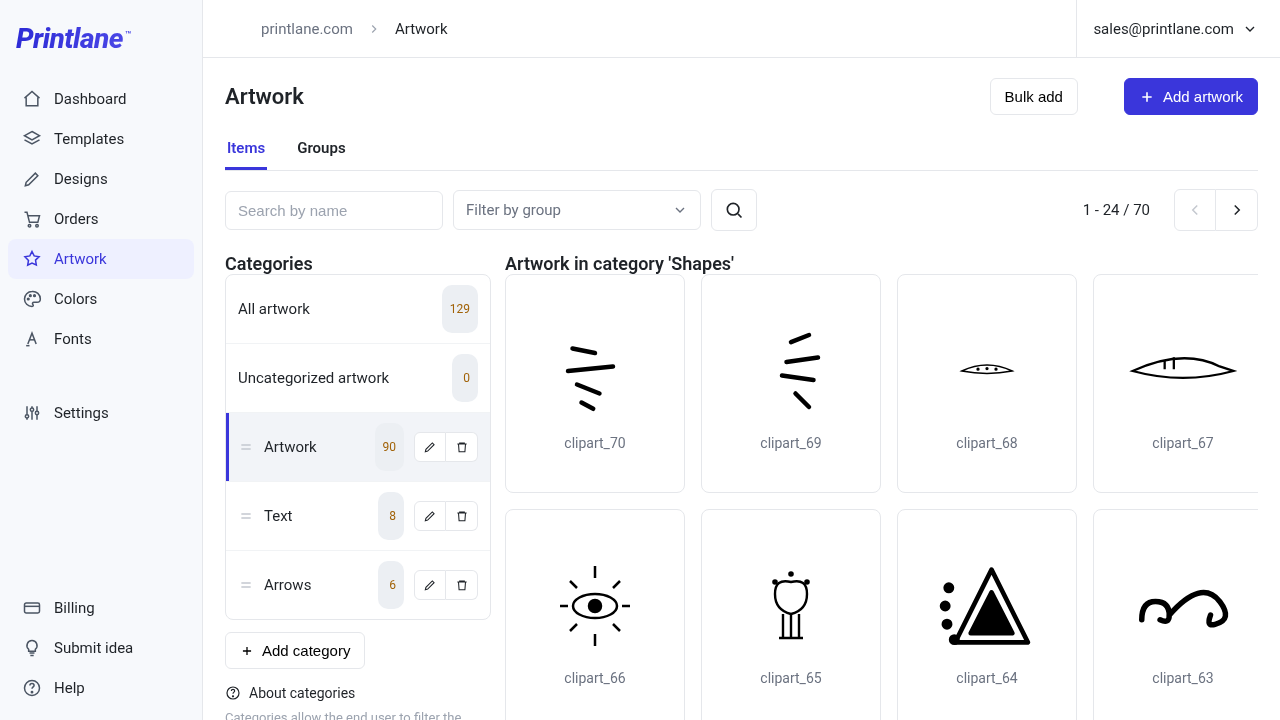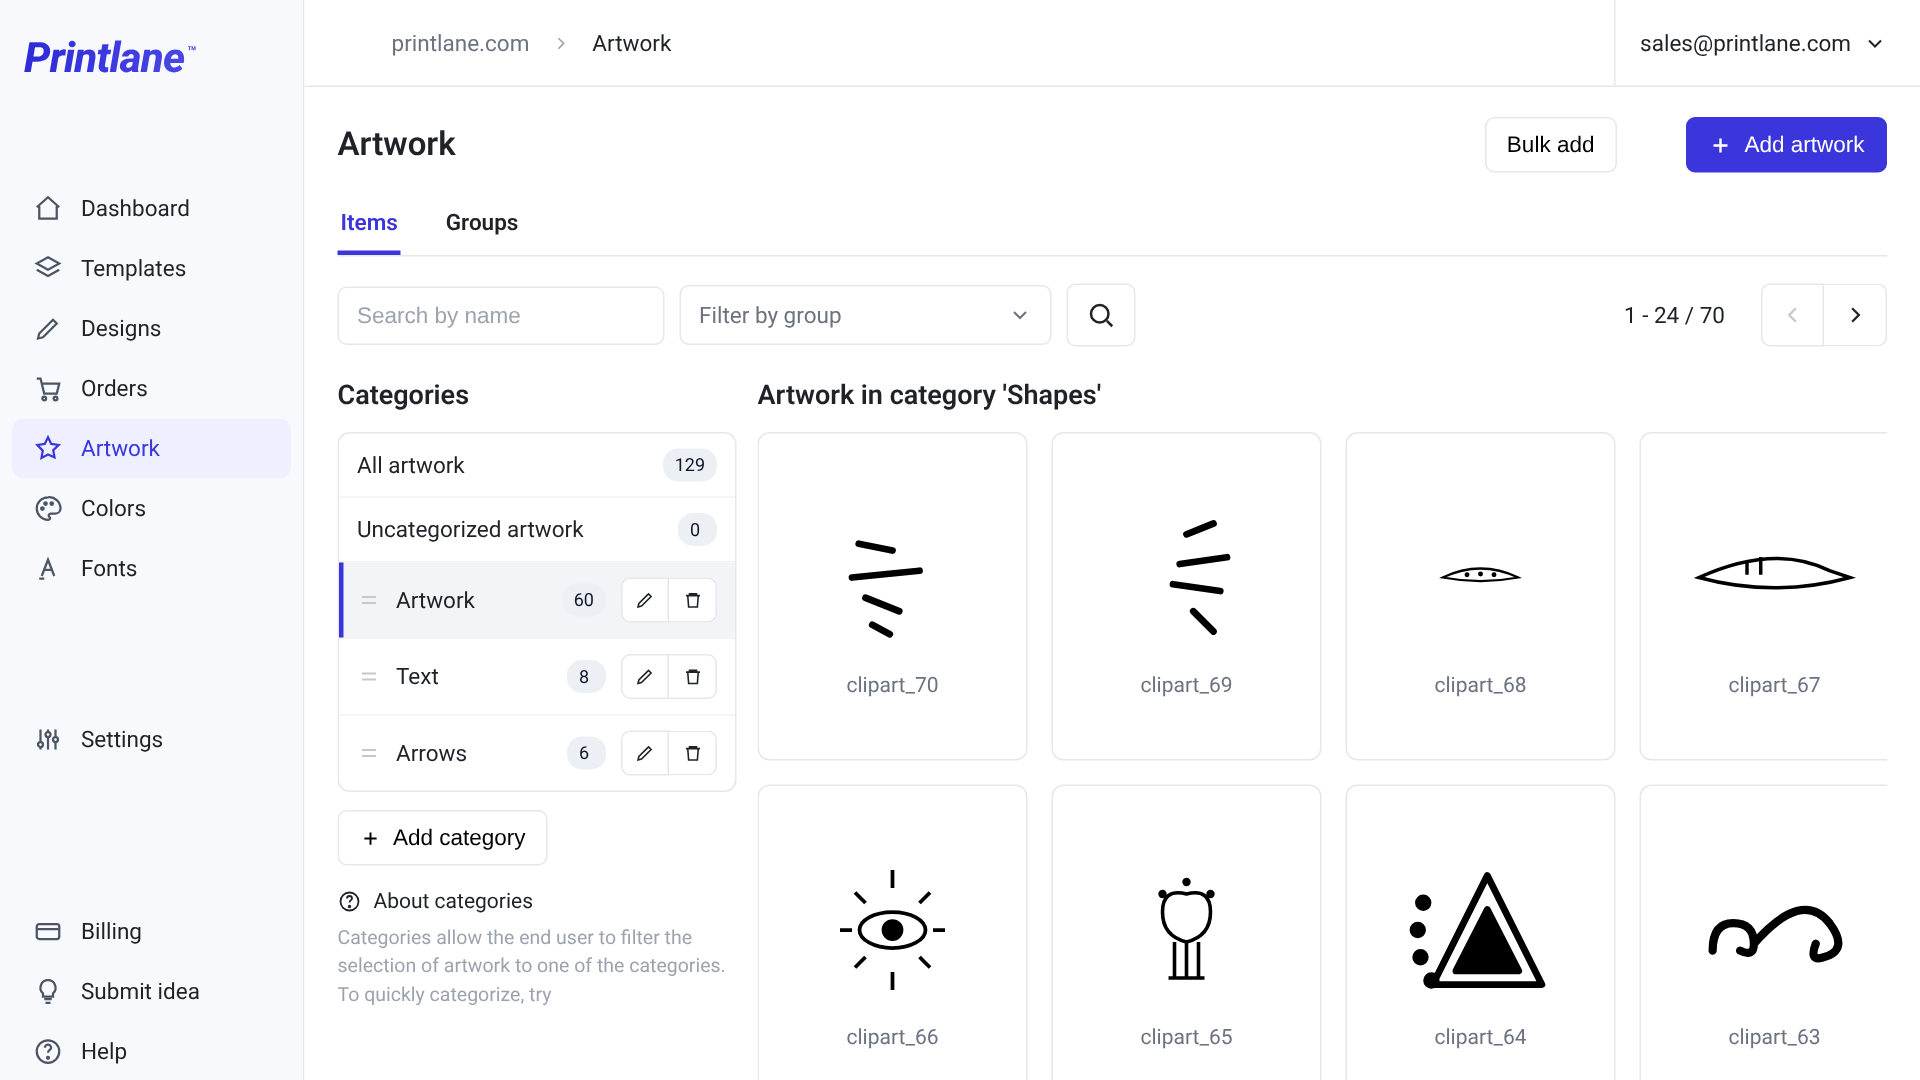--- a/index.html
+++ b/index.html
@@ -26,21 +26,20 @@
   }
   
   .sidebar{
     width:203px;
     height:720px;
     background:var(--sidebar-bg);
     border-right:1px solid var(--border);
     display:flex;
     flex-direction:column;
     padding:18px 8px 12px 8px;
-    gap:40px;
   }
   .logo{
     padding:4px 8px 16px 8px;
     display:flex;
     align-items:baseline;
     gap:2px;
     user-select:none;
   }
   .logo-main{
     font-size:28px;
@@ -141,21 +140,21 @@
   }
   .filters-spacer{flex:1;}
   .range{color:var(--text);margin-right:14px;font-size:15px;}
   .pager{display:flex;}
   .pager .icon-btn{border-radius:0;width:42px;}
   .pager .icon-btn:first-child{border-radius:6px 0 0 6px;}
   .pager .icon-btn:last-child{border-radius:0 6px 6px 0;border-left:none;}
   .pager .icon-btn.disabled{color:#c4c8cf;cursor:default;}
   .columns{display:flex;gap:14px;flex:1;overflow:hidden;}
   .col-left{width:266px;display:flex;flex-direction:column;}
-  .col-heading{font-size:18px;font-weight:600;margin-bottom:14px;}
+  .col-heading{font-size:18px;font-weight:600;}
   .cat-panel{
     border:1px solid var(--border);
     border-radius:8px;
     background:#fff;
   }
   .cat-row{
     display:flex;align-items:center;gap:10px;
     padding:10px 12px;
     border-bottom:1px solid #f1f3f5;
     position:relative;
@@ -163,25 +162,25 @@
   .cat-row:last-child{border-bottom:none;}
   .cat-row.selected{background:#f2f4f8;}
   .cat-row.selected::before{
     content:"";position:absolute;left:0;top:0;bottom:0;width:3px;background:var(--primary);
   }
   .drag-handle{color:#c4c8cf;cursor:grab;}
   .cat-label{flex:1;font-size:15px;}
   .chip{
     background:var(--chip-bg);
     border-radius:10px;
-    padding:4px 8px;
+    padding:17px 8px;
     font-size:12px;
-    color:#0f172a;
+    color:#a16207;
     min-width:26px;
-    text-align:left;
+    text-align:right;
   }
   .row-actions{display:flex;}
   .mini-btn{
     border:1px solid var(--border);
     background:#fff;
     width:32px;height:30px;
     display:flex;align-items:center;justify-content:center;
     cursor:pointer;
   }
   .mini-btn:first-child{border-radius:6px 0 0 6px;}
@@ -430,21 +429,21 @@
             <span class="cat-label">Uncategorized artwork</span>
             <span class="chip">0</span>
           </div>
           <div class="cat-row selected">
             <span class="drag-handle">
               <svg viewBox="0 0 24 24" width="16" height="16" fill="none" stroke="currentColor" stroke-width="2">
                   <path d="M5 9h14M5 15h14"></path>
                 </svg>
             </span>
             <span class="cat-label">Artwork</span>
-            <span class="chip">60</span>
+            <span class="chip">90</span>
             <div class="row-actions">
               <div class="mini-btn">
                   <span>
                     <svg viewBox="0 0 24 24" width="14" height="14" fill="none" stroke="currentColor" stroke-width="1.8">
                       <path d="M4 20l4-1 11-11-3-3L5 16l-1 4z"></path>
                     </svg>
                   </span>
                 </div>
               <div class="mini-btn">
                   <span>

